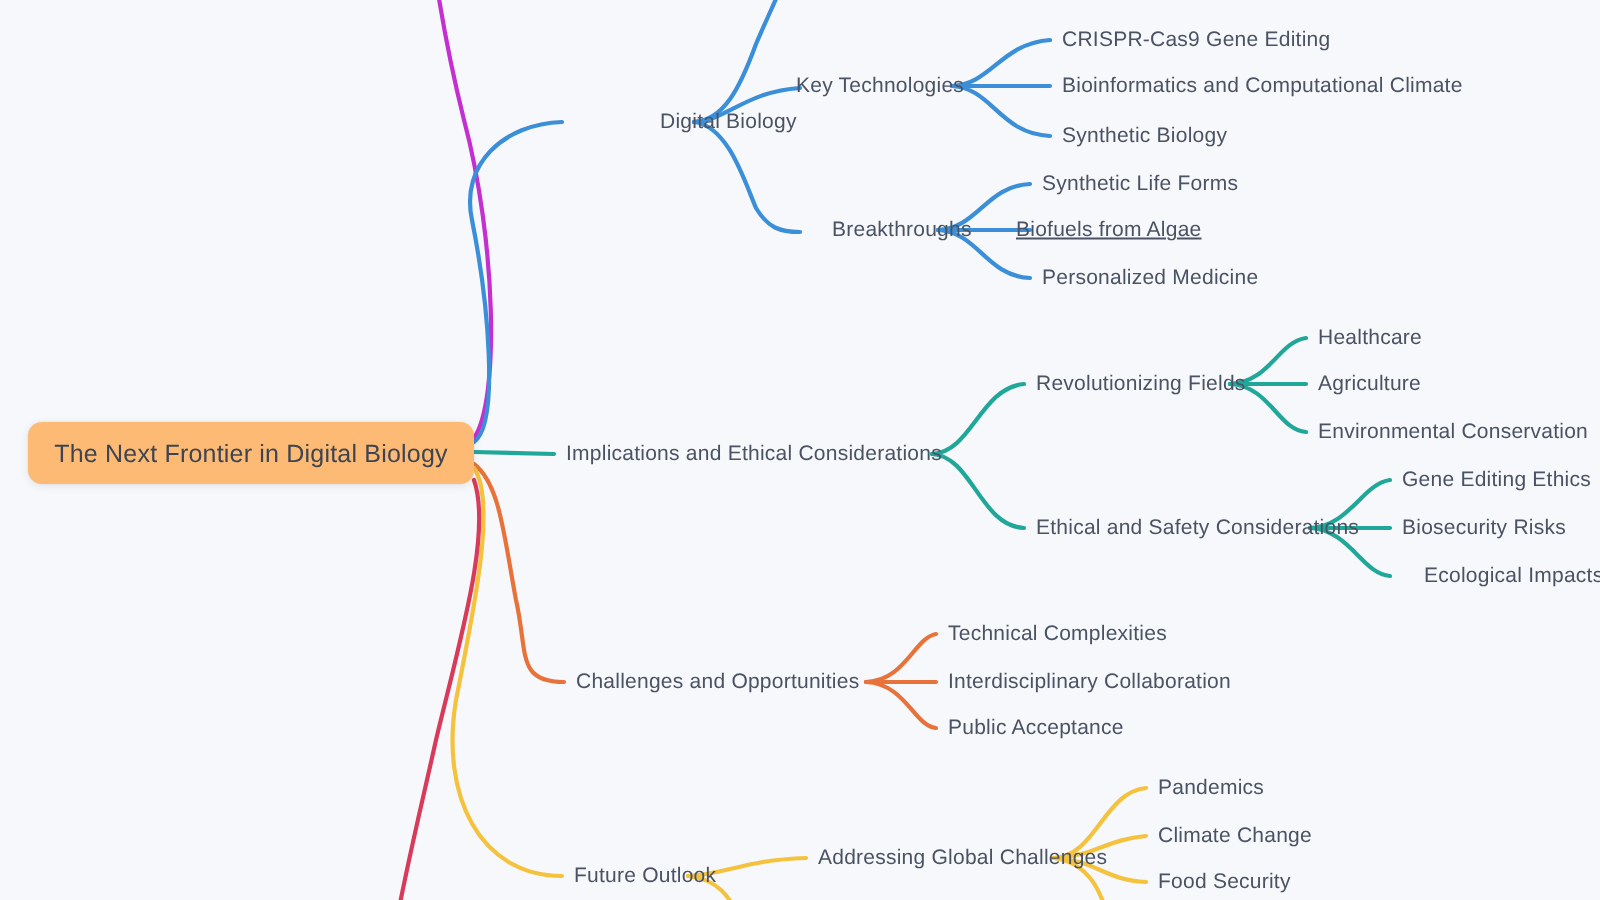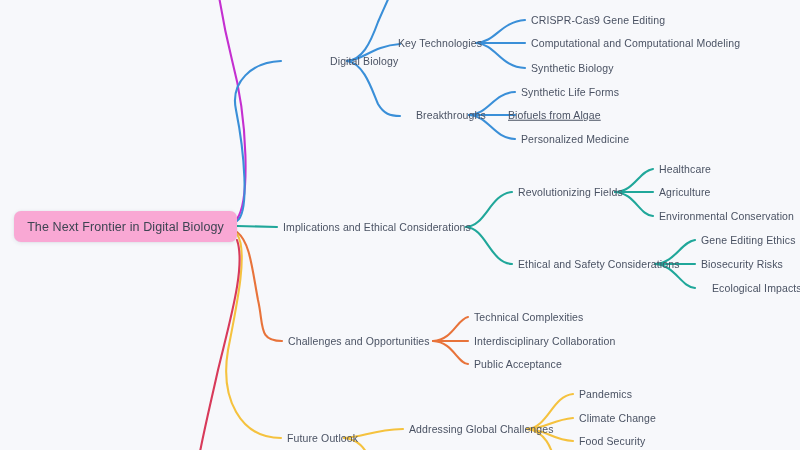--- a/index.html
+++ b/index.html
@@ -17,21 +17,21 @@
     color:#4a5263;
     white-space:nowrap;
     letter-spacing:.12px;
     line-height:1;
     transform:translateY(-50%);
   }
   .root-card{
     position:absolute;
     left:14px;top:211px;
     width:223px;height:31px;
-    background:#f9a8d4;
+    background:#fdba74;
     border-radius:7px;
     box-shadow:0 1px 4px rgba(40,50,80,.10),0 0 0 .5px rgba(40,50,80,.03);
     display:flex;align-items:center;justify-content:center;
   }
   .root-card span{
     font-size:12.5px;
     color:#3d4452;
     white-space:nowrap;
     letter-spacing:.1px;
   }
@@ -93,21 +93,21 @@
 <div class="node-label" style="left:288px;top:341px;">Challenges and Opportunities</div>
 <div class="node-label" style="left:287px;top:438px;">Future Outlook</div>
 
 <div class="node-label" style="left:398px;top:43px;">Key Technologies</div>
 <div class="node-label" style="left:416px;top:115px;">Breakthroughs</div>
 <div class="node-label" style="left:518px;top:192px;">Revolutionizing Fields</div>
 <div class="node-label" style="left:518px;top:264px;">Ethical and Safety Considerations</div>
 <div class="node-label" style="left:409px;top:429px;">Addressing Global Challenges</div>
 
 <div class="node-label" style="left:531px;top:20px;">CRISPR-Cas9 Gene Editing</div>
-<div class="node-label" style="left:531px;top:43px;">Computational and Computational Modeling</div>
+<div class="node-label" style="left:531px;top:43px;">Bioinformatics and Computational Climate</div>
 <div class="node-label" style="left:531px;top:68px;">Synthetic Biology</div>
 
 <div class="node-label" style="left:521px;top:92px;text-align:right;">Synthetic Life Forms</div>
 <div class="node-label" style="left:508px;top:115px;text-decoration:underline;">Biofuels from Algae</div>
 <div class="node-label" style="left:521px;top:139px;">Personalized Medicine</div>
 
 <div class="node-label" style="left:659px;top:169px;">Healthcare</div>
 <div class="node-label" style="left:659px;top:192px;">Agriculture</div>
 <div class="node-label" style="left:659px;top:216px;">Environmental Conservation</div>
 

